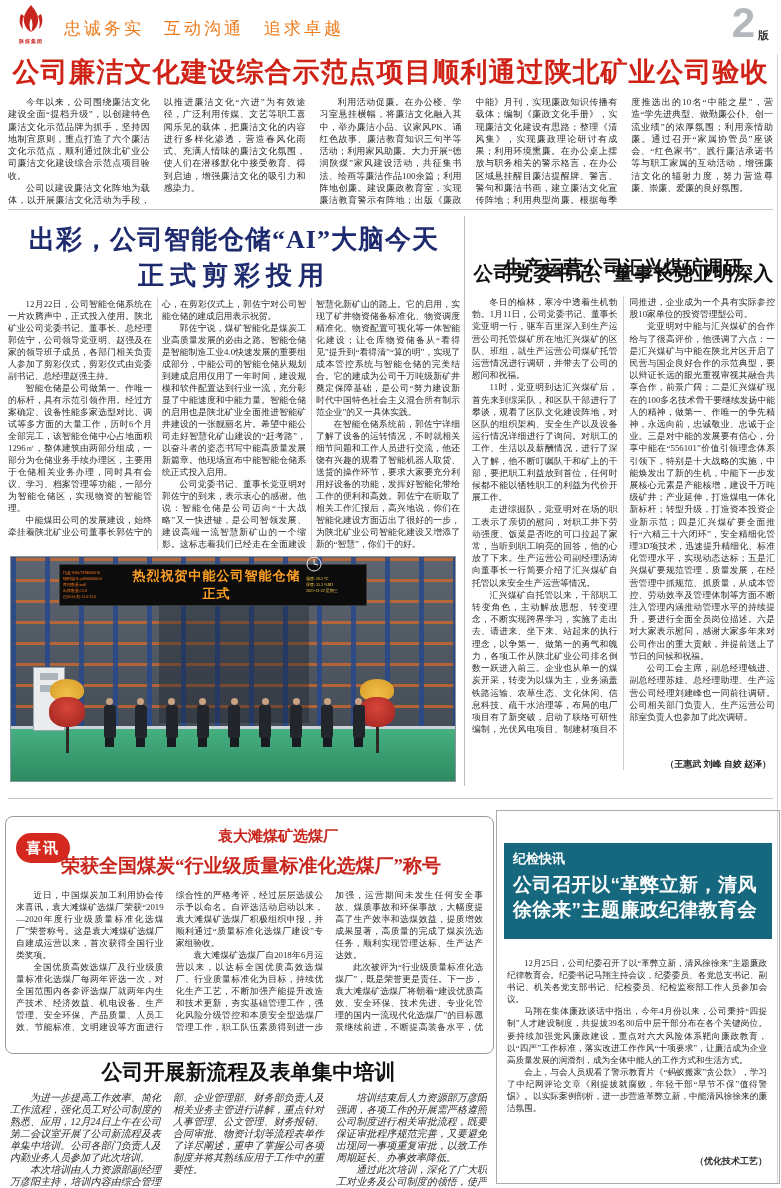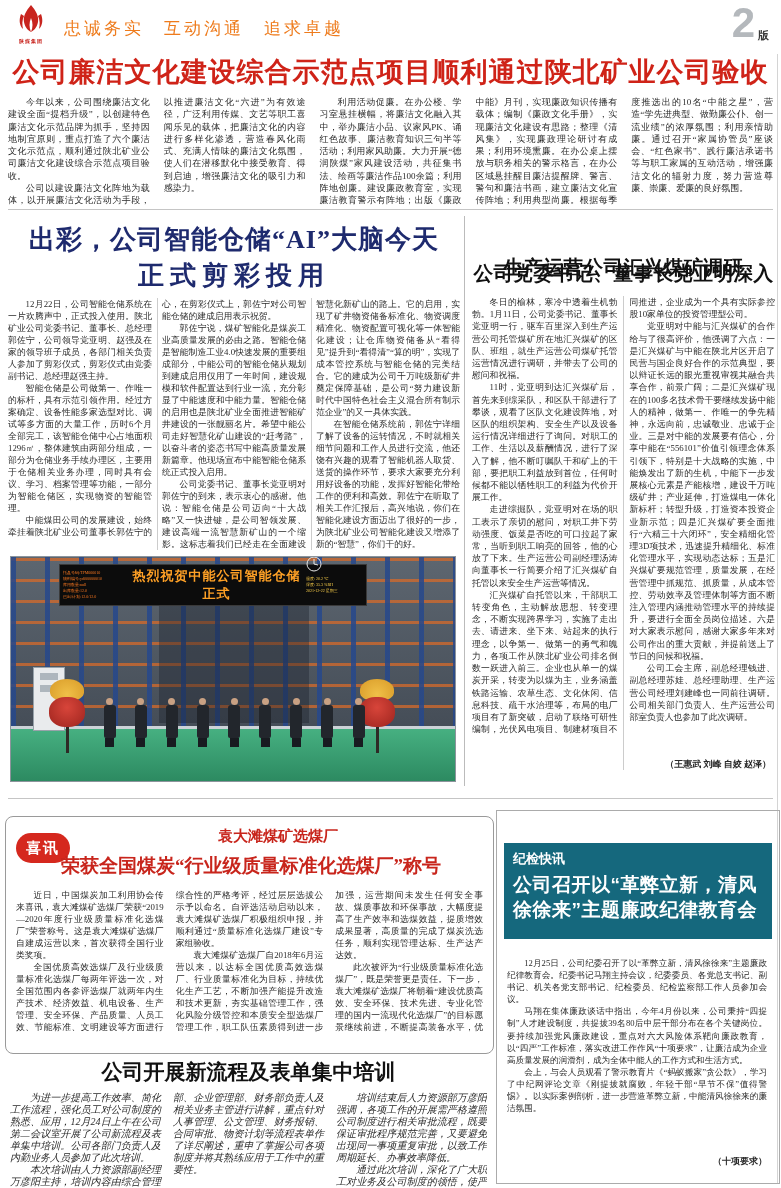--- a/index.html
+++ b/index.html
@@ -274,21 +274,21 @@
   <div class="jj-box">
     <div class="jj-banner">
       <div class="jj-kicker">纪检快讯</div>
       <div class="jj-title">公司召开以“革弊立新，清风徐徐来”主题廉政纪律教育会</div>
     </div>
     <div class="jj-body">
       <p class="np">12月25日，公司纪委召开了以“革弊立新，清风徐徐来”主题廉政纪律教育会。纪委书记马翔主持会议，纪委委员、各党总支书记、副书记、机关各党支部书记、纪检委员、纪检监察部工作人员参加会议。</p>
       <p class="np">马翔在集体廉政谈话中指出，今年4月份以来，公司秉持“四提制”人才建设制度，共提拔39名80后中层干部分布在各个关键岗位。要持续加强党风廉政建设，重点对六大风险体系靶向廉政教育，以“四严”工作标准，落实改进工作作风“十项要求”，让廉洁成为企业高质量发展的润滑剂，成为全体中能人的工作方式和生活方式。</p>
       <p class="np">会上，与会人员观看了警示教育片《“蚂蚁搬家”贪公款》，学习了中纪网评论文章《刚提拔就腐败，年轻干部“早节不保”值得警惕》。以实际案例剖析，进一步营造革弊立新，中能清风徐徐来的廉洁氛围。</p>
     </div>
-    <div class="jj-byline byline">（十项要求）</div>
+    <div class="jj-byline byline">（优化技术工艺）</div>
   </div>
 
   <div class="tr-area">
     <div class="tr-title">公司开展新流程及表单集中培训</div>
     <div class="tr-body">
       <p class="np">为进一步提高工作效率、简化工作流程，强化员工对公司制度的熟悉、应用，12月24日上午在公司第二会议室开展了公司新流程及表单集中培训。公司各部门负责人及内勤业务人员参加了此次培训。</p>
       <p class="np">本次培训由人力资源部副经理万彦阳主持，培训内容由综合管理部、企业管理部、财务部负责人及相关业务主管进行讲解，重点针对人事管理、公文管理、财务报销、合同审批、物资计划等流程表单作了详尽阐述，重申了掌握公司各项制度并将其熟练应用于工作中的重要性。</p>
       <p class="np">培训结束后人力资源部万彦阳强调，各项工作的开展需严格遵照公司制度进行相关审批流程，既要保证审批程序规范完善，又要避免出现同一事项重复审批，以致工作周期延长、办事效率降低。</p>
       <p class="np">通过此次培训，深化了广大职工对业务及公司制度的领悟，使严格执行工作流程、规范公司审批管理更具理论依据，同时也为公司高质量发展、高效能治理奠定了坚实基础。（闵珍）</p>
     </div>

